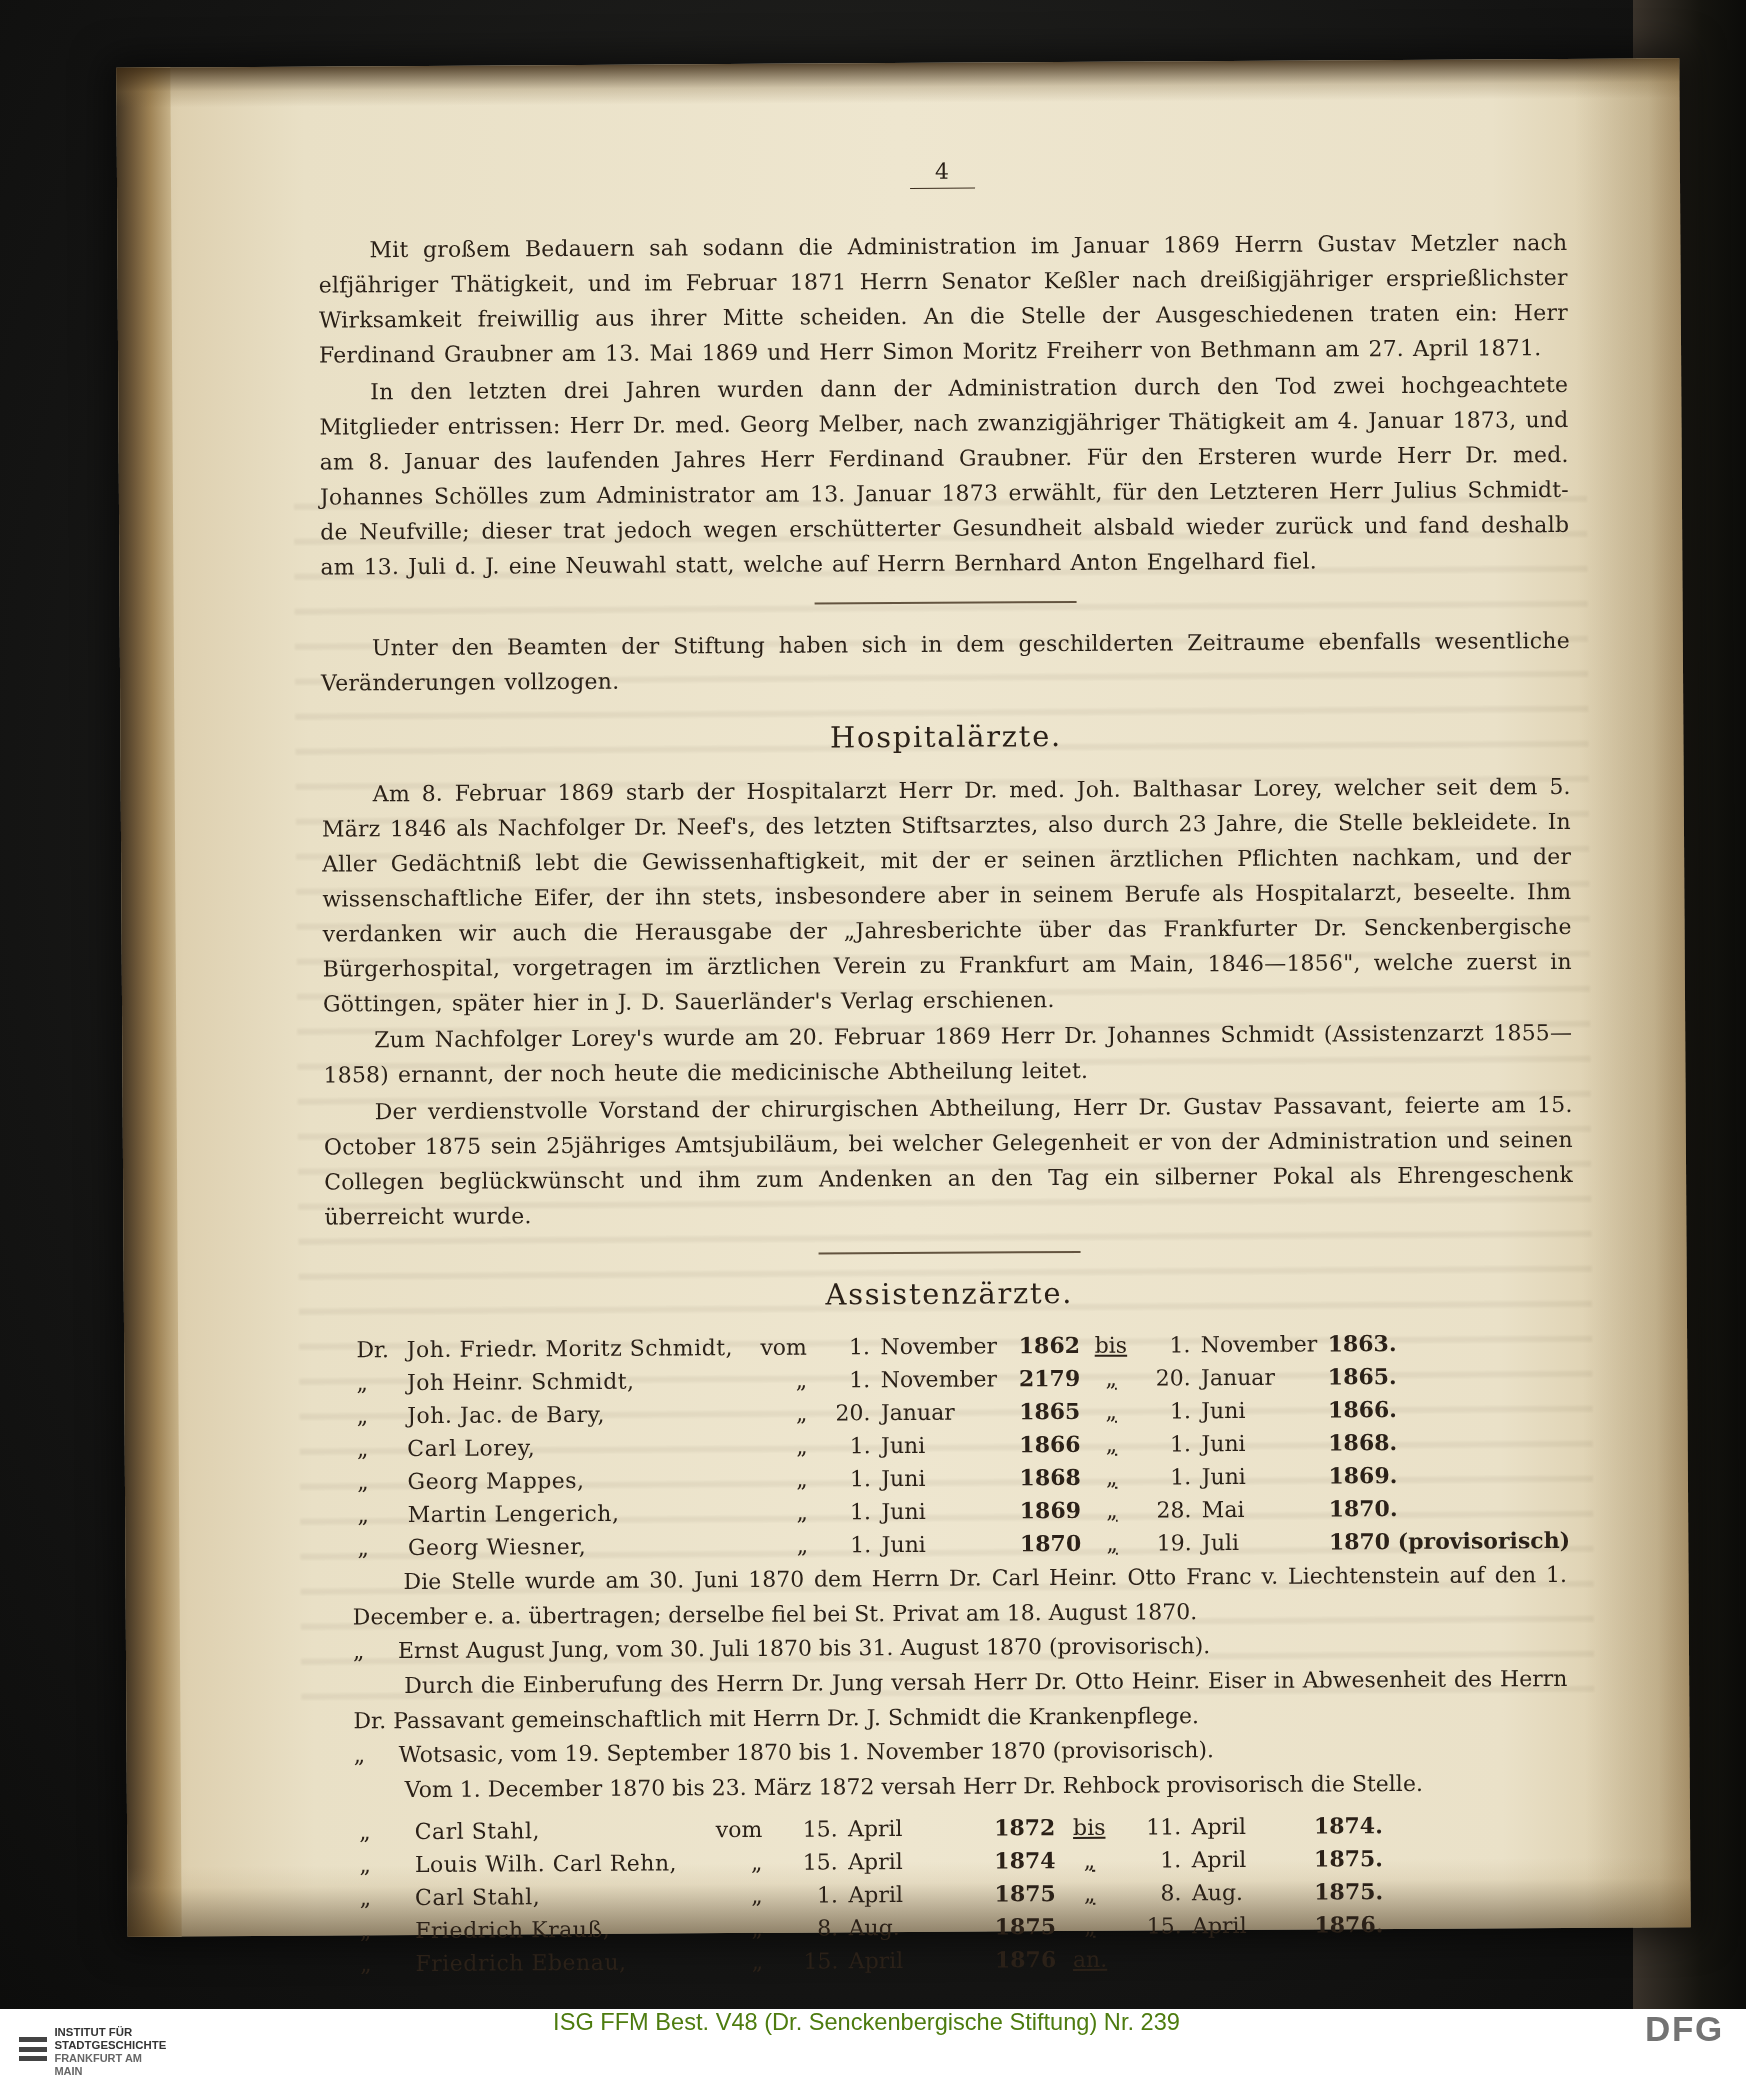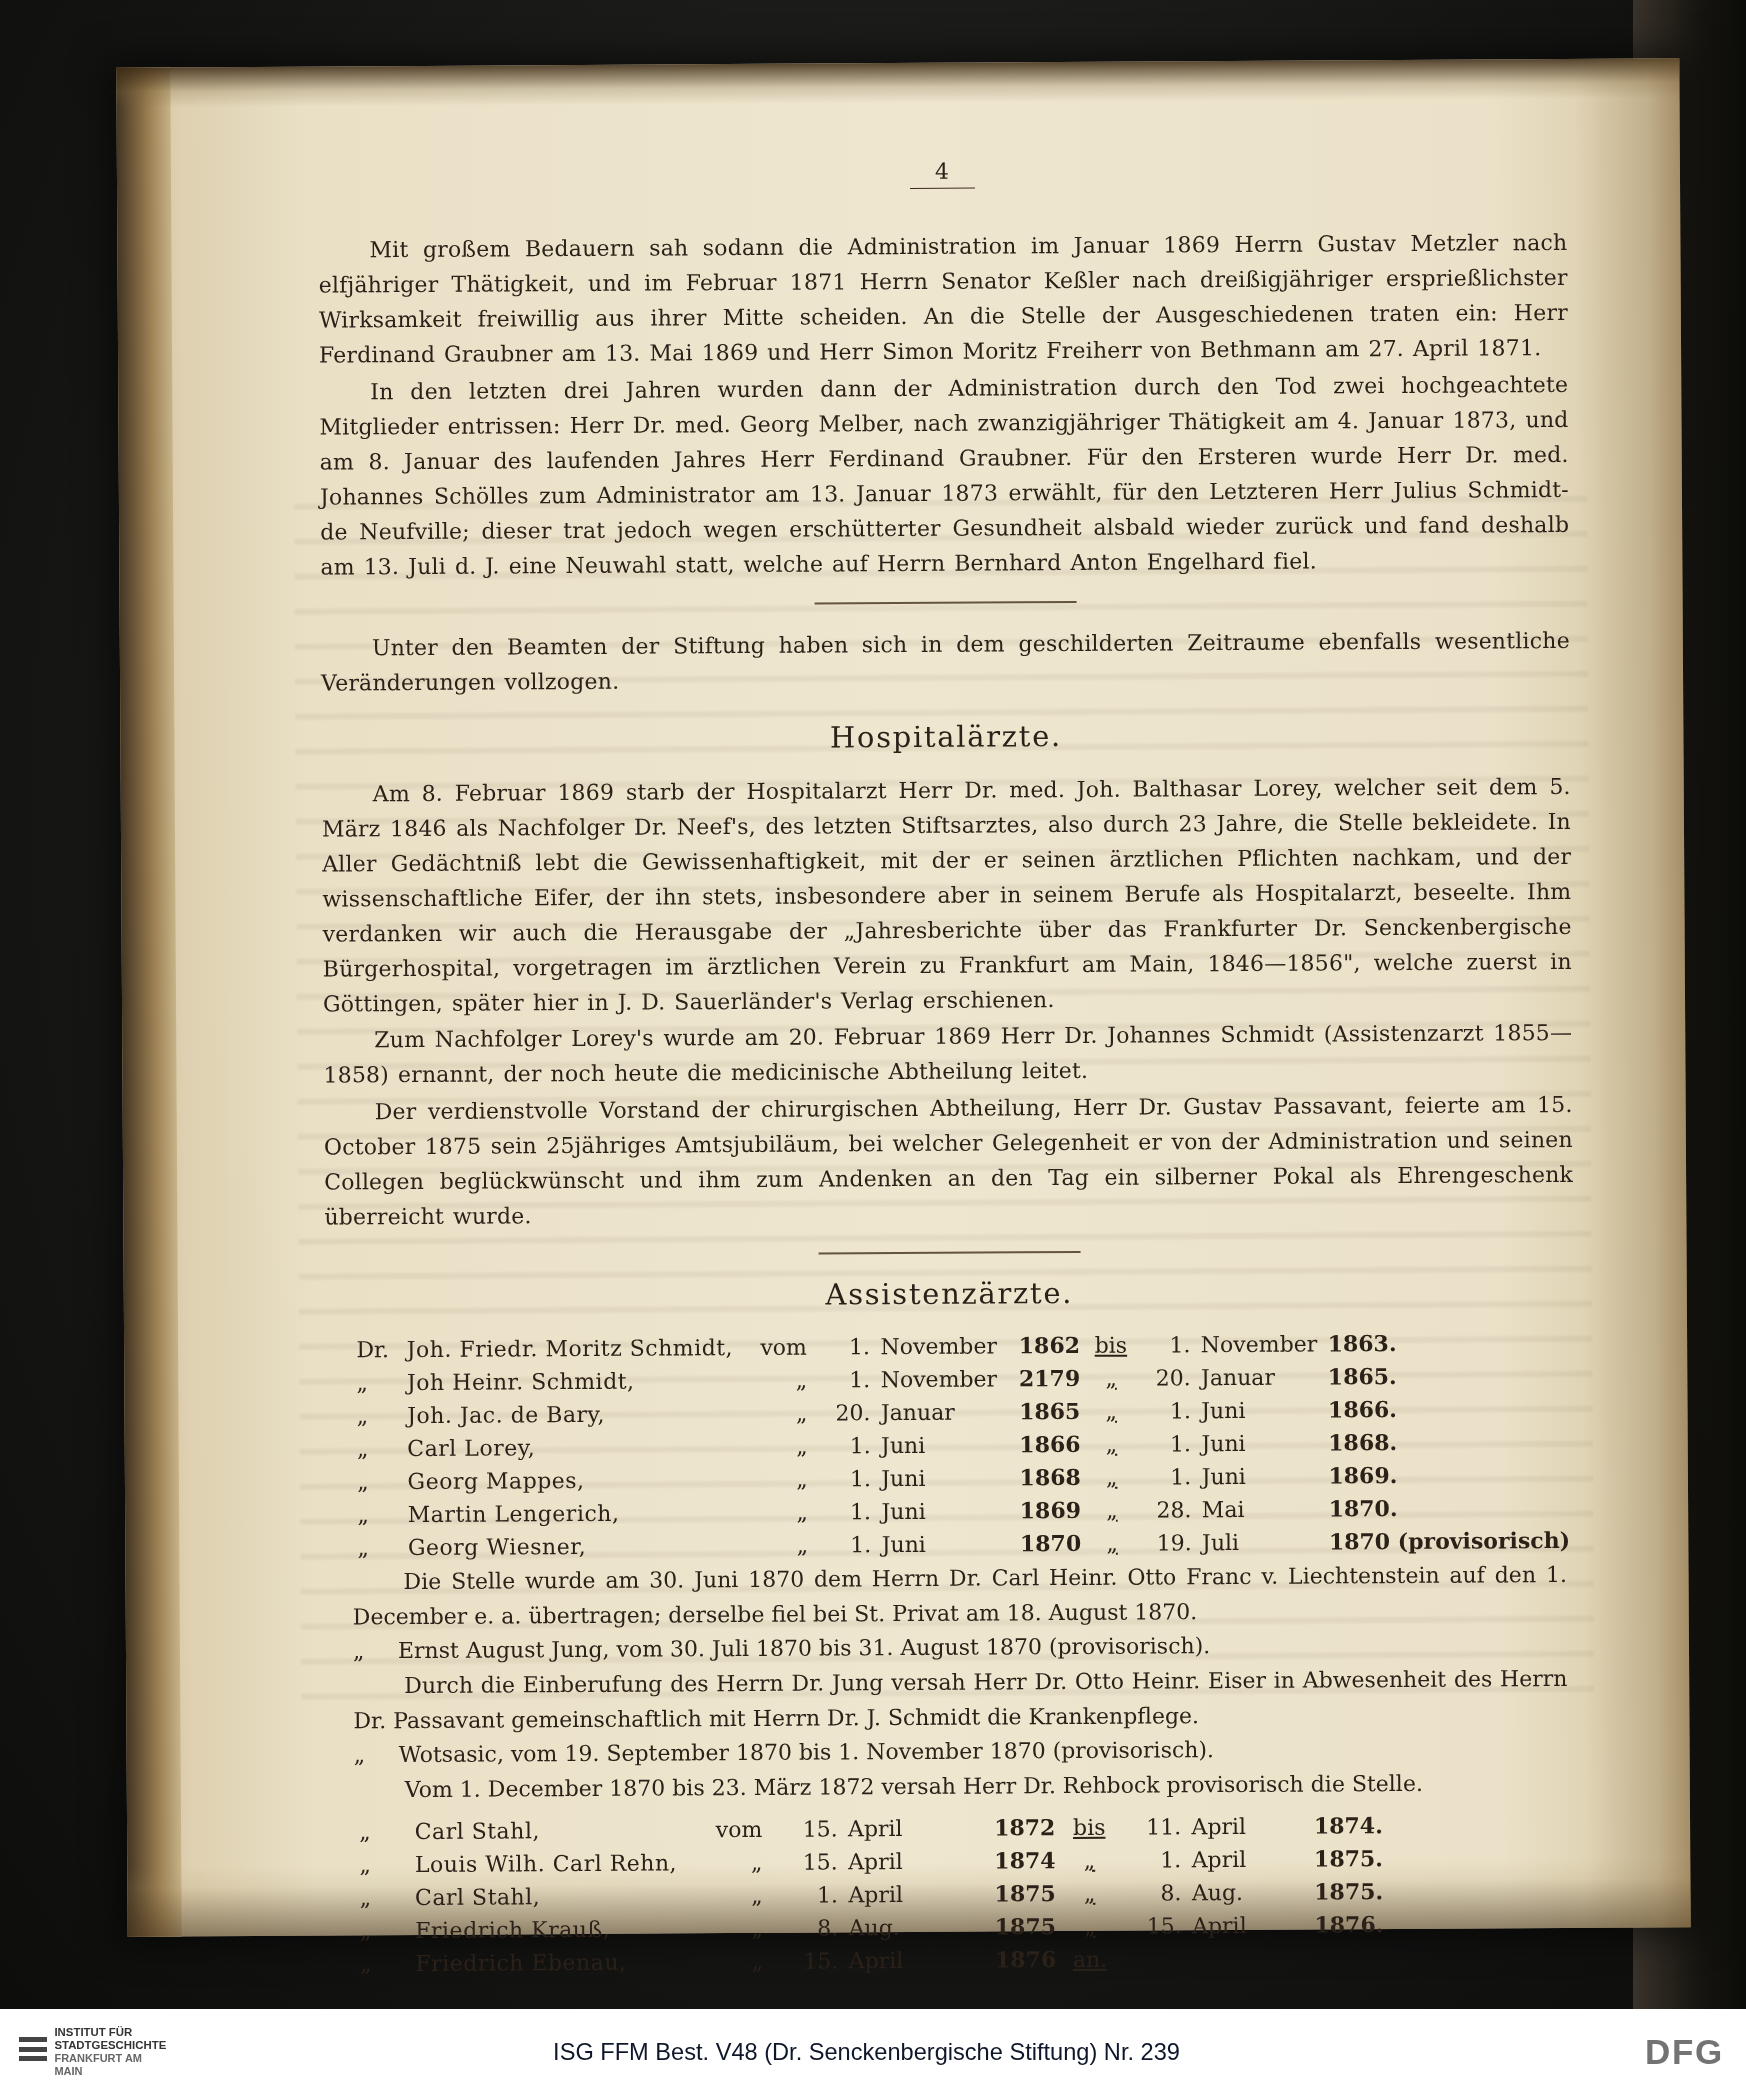--- a/index.html
+++ b/index.html
@@ -171,21 +171,20 @@
   }
   p.entryline .q { display: inline-block; width: 45px; }
 
   
   #footer-bar {
     position: absolute;
     left: 0; bottom: 0;
     width: 1747px; height: 86px;
     background: #ffffff;
     display: flex;
-    align-items: center;
   }
   #isg-logo {
     margin-left: 19px;
     width: 148px;
     font-family: "Liberation Sans", sans-serif;
     font-size: 11.4px;
     font-weight: bold;
     line-height: 13px;
     color: #333333;
     display: flex;
@@ -197,21 +196,21 @@
     margin-right: 7px;
     background:
       linear-gradient(to bottom,#444 0 5.2px,transparent 5.2px 9.6px,#444 9.6px 15px,transparent 15px 19px,#444 19px 24.5px,transparent 24.5px 30px);
   }
   #isg-logo .sub { color:#666; font-weight:bold; font-size:11px; }
   #footer-caption {
     flex: 1;
     text-align: center;
     font-family: "Liberation Sans", sans-serif;
     font-size: 23.6px;
-    color: #0f172a;
+    color: #4d7c0f;
     margin-left: -79px;
   }
   #dfg-logo {
     margin-right: 23px;
     font-family: "Liberation Sans", sans-serif;
     font-size: 35px;
     font-weight: bold;
     letter-spacing: 1.7px;
     color: #737373;
   }

